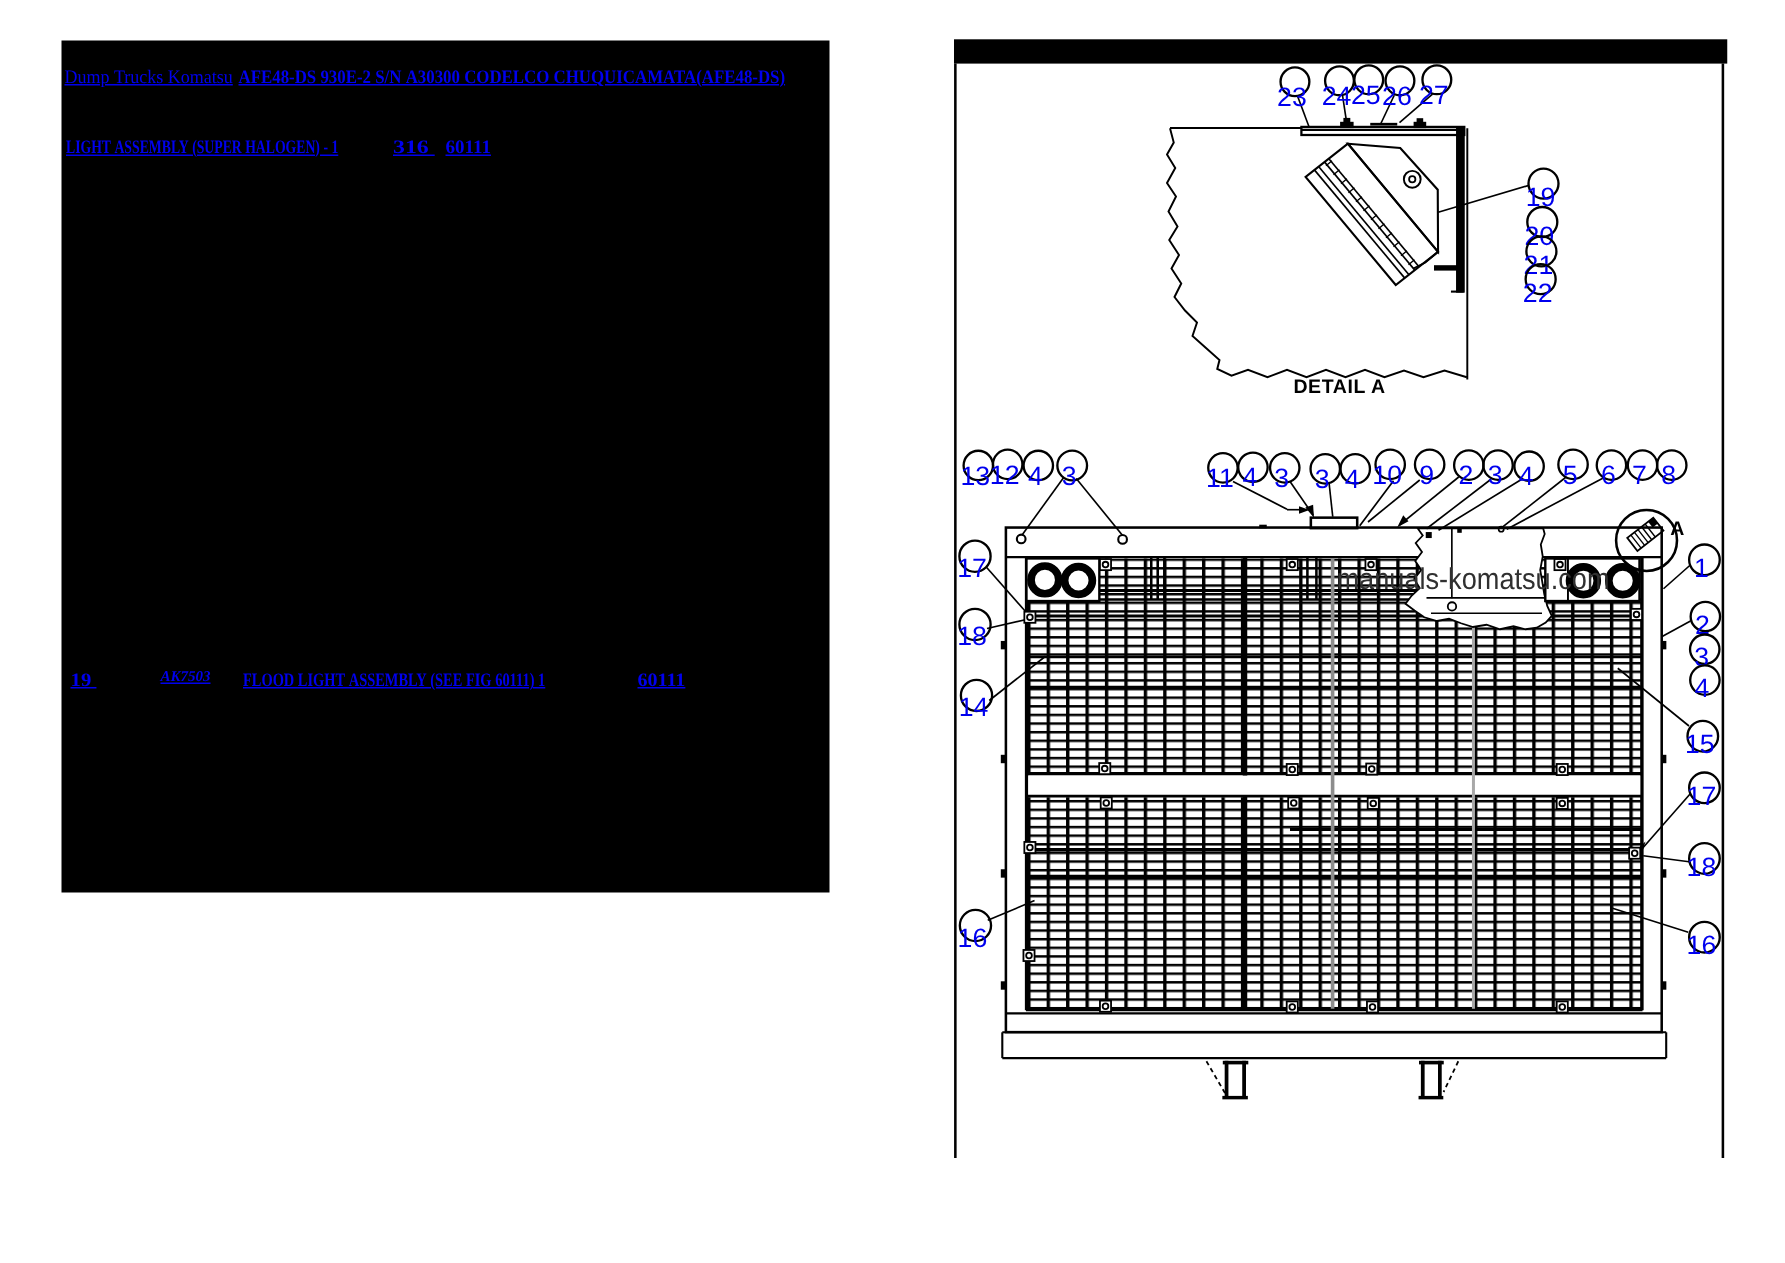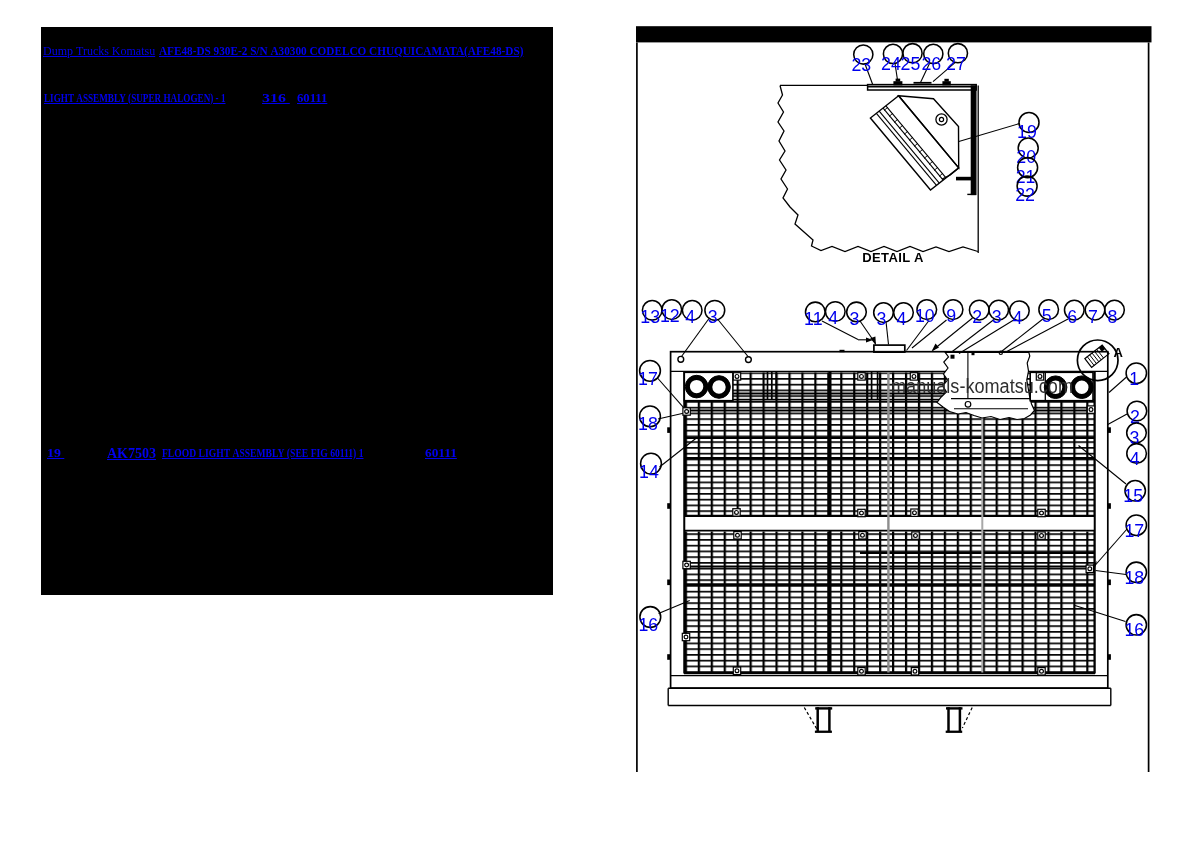--- a/index.html
+++ b/index.html
@@ -16,21 +16,21 @@
 <div class="lnk" style="left: 158.5px; top: 43.9px; font-size: 12.7px; font-weight: bold; transform-origin: 0px 0px; transform: scaleX(0.885473);">AFE48-DS&nbsp;930E-2&nbsp;S/N&nbsp;A30300&nbsp;CODELCO&nbsp;CHUQUICAMATA(AFE48-DS)</div>
 
 <div class="lnk" style="left: 43.8px; top: 90.5px; font-size: 12.7px; font-weight: bold; transform-origin: 0px 0px; transform: scaleX(0.721491);">LIGHT&nbsp;ASSEMBLY&nbsp;(SUPER&nbsp;HALOGEN)&nbsp;-&nbsp;1</div>
 
 <div class="lnk" style="left: 261.8px; top: 90.5px; font-size: 12.7px; font-weight: bold; transform-origin: 0px 0px; transform: scaleX(1.25208);">316&nbsp;</div>
 
 <div class="lnk" style="left: 297.1px; top: 90.5px; font-size: 12.7px; font-weight: bold; transform-origin: 0px 0px; transform: scaleX(0.999073);">60111</div>
 
 <div class="lnk" style="left: 46.7px; top: 446.2px; font-size: 12.7px; font-weight: bold; transform-origin: 0px 0px; transform: scaleX(1.09084);">19&nbsp;</div>
 
-<div class="lnk" style="left: 106.5px; top: 446.2px; font-size: 14px; font-weight: bold; transform-origin: 0px 0px; transform: scaleX(0.999859);">AK7503</div>
+<div class="lnk" style="left: 106.5px; top: 446.2px; font-size: 10px; font-weight: bold; transform-origin: 0px 0px; transform: scaleX(0.999859); font-style: italic;">AK7503</div>
 
 <div class="lnk" style="left: 162px; top: 446.2px; font-size: 12.7px; font-weight: bold; transform-origin: 0px 0px; transform: scaleX(0.75743);">FLOOD&nbsp;LIGHT&nbsp;ASSEMBLY&nbsp;(SEE&nbsp;FIG&nbsp;60111)&nbsp;1</div>
 
 <div class="lnk" style="left: 424.9px; top: 446.2px; font-size: 12.7px; font-weight: bold; transform-origin: 0px 0px; transform: scaleX(1.05183);">60111</div>
 
 <svg width="1190" height="842" viewBox="0 0 1190 842" style="position:absolute;left:0;top:0;" xmlns="http://www.w3.org/2000/svg">
 <defs>
 
 <pattern id="m" width="12.95" height="5.75" patternUnits="userSpaceOnUse" patternTransform="translate(684.8,372.3)">
 <rect width="12.95" height="5.75" fill="#fff"></rect>

